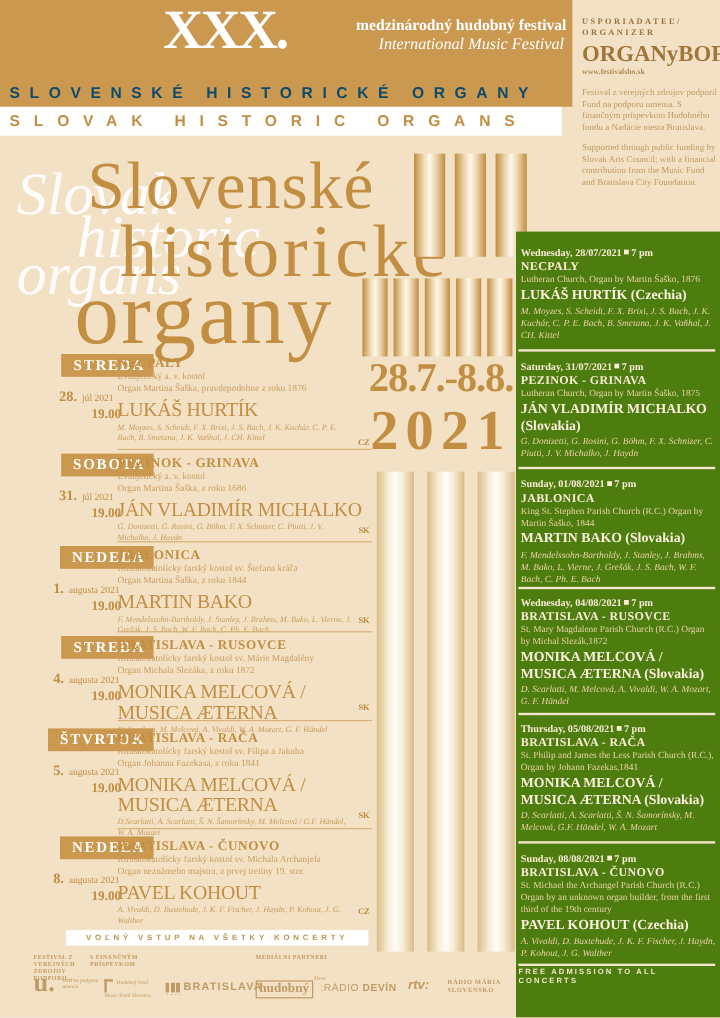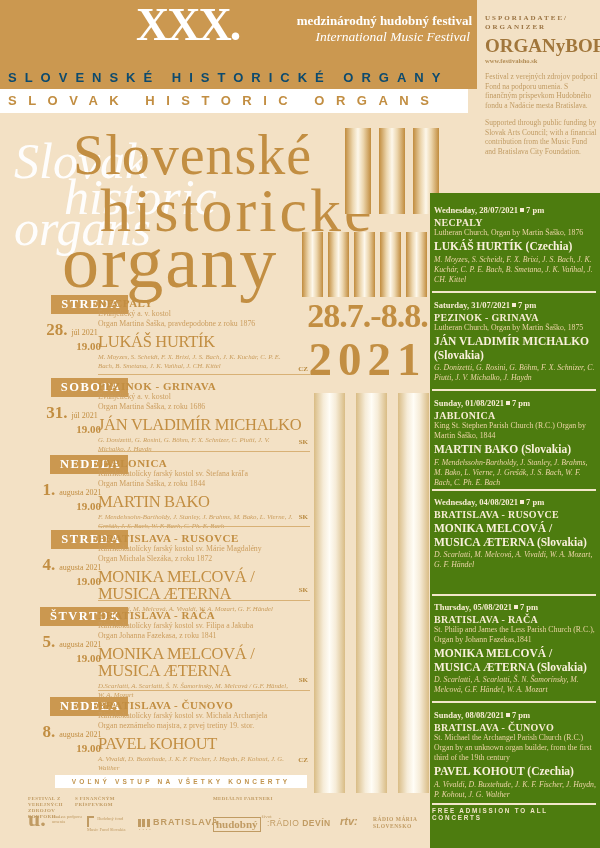--- a/index.html
+++ b/index.html
@@ -43,21 +43,21 @@
   .sk-entry{position:absolute;left:0;width:285px;}
   .sk-entry:nth-child(1){top:295px;height:82px;}
   .sk-entry:nth-child(2){top:378px;height:72px;}
   .sk-entry:nth-child(3){top:455px;height:70px;}
   .sk-entry:nth-child(4){top:530px;height:68px;}
   .sk-entry:nth-child(5){top:607px;height:81px;}
   .sk-entry:nth-child(6){top:697px;height:71px;}
   .day-block{position:absolute;top:0;right:182px;background:#cb9850;color:#fff;
              font-weight:bold;font-size:12.5px;letter-spacing:1.5px;padding:3px 7px 3px 10px;line-height:1;}
   .date-block{position:absolute;top:25px;left:6px;width:82px;color:#c28e42;text-align:center;line-height:1.2;}
-  .dnum{font-size:17px;font-weight:bold;}
+  .dnum{font-size:12px;font-weight:bold;}
   .dmon{font-size:8px;}
   .dtime{font-size:11px;font-weight:bold;text-align:right;padding-right:12px;}
   .right-part{position:absolute;left:73px;top:2px;width:212px;}
   .place{font-size:11px;font-weight:bold;color:#c28e42;letter-spacing:.5px;}
   .venue{font-size:7.8px;line-height:10px;color:#cb9d5e;}
   .performer{font-size:16.5px;line-height:17px;color:#c28e42;margin-top:4px;letter-spacing:-.3px;}
   .composers{font-size:6.8px;font-style:italic;line-height:8.6px;color:#c99c5c;margin-top:3px;width:196px;}
   .country{position:absolute;right:2px;bottom:4px;font-size:7px;font-weight:bold;color:#b8893f;}
   .sk-sep{position:absolute;left:98px;width:212px;height:1px;background:#d8b176;}
   .free-sk{position:absolute;left:55px;top:775px;width:252px;height:13px;background:#ffffff;
@@ -288,20 +288,21 @@
     <div class="en-venue">King St. Stephen Parish Church (R.C.) Organ by Martin Šaško, 1844</div>
     <div class="en-performer">MARTIN BAKO (Slovakia)</div>
     <div class="en-composers">F. Mendelssohn-Bartholdy, J. Stanley, J. Brahms, M. Bako, L. Vierne, J. Grešák, J. S. Bach, W. F. Bach, C. Ph. E. Bach</div>
   </div>
 
   <div class="en-entry">
     <div class="en-date">
       <span>Wednesday, 04/08/2021</span><span class="sq"></span><span>7 pm</span>
     </div>
     <div class="en-place">BRATISLAVA - RUSOVCE</div>
+    <div class="en-venue">St. Mary Magdalene Parish Church (R.C.) Organ by Michal Slezák,1872</div>
     <div class="en-performer">MONIKA MELCOVÁ / MUSICA ÆTERNA (Slovakia)</div>
     <div class="en-composers">D. Scarlatti, M. Melcová, A. Vivaldi, W. A. Mozart, G. F. Händel</div>
   </div>
 
   <div class="en-entry">
     <div class="en-date">
       <span>Thursday, 05/08/2021</span><span class="sq"></span><span>7 pm</span>
     </div>
     <div class="en-place">BRATISLAVA - RAČA</div>
     <div class="en-venue">St. Philip and James the Less Parish Church (R.C.), Organ by Johann Fazekas,1841</div>

